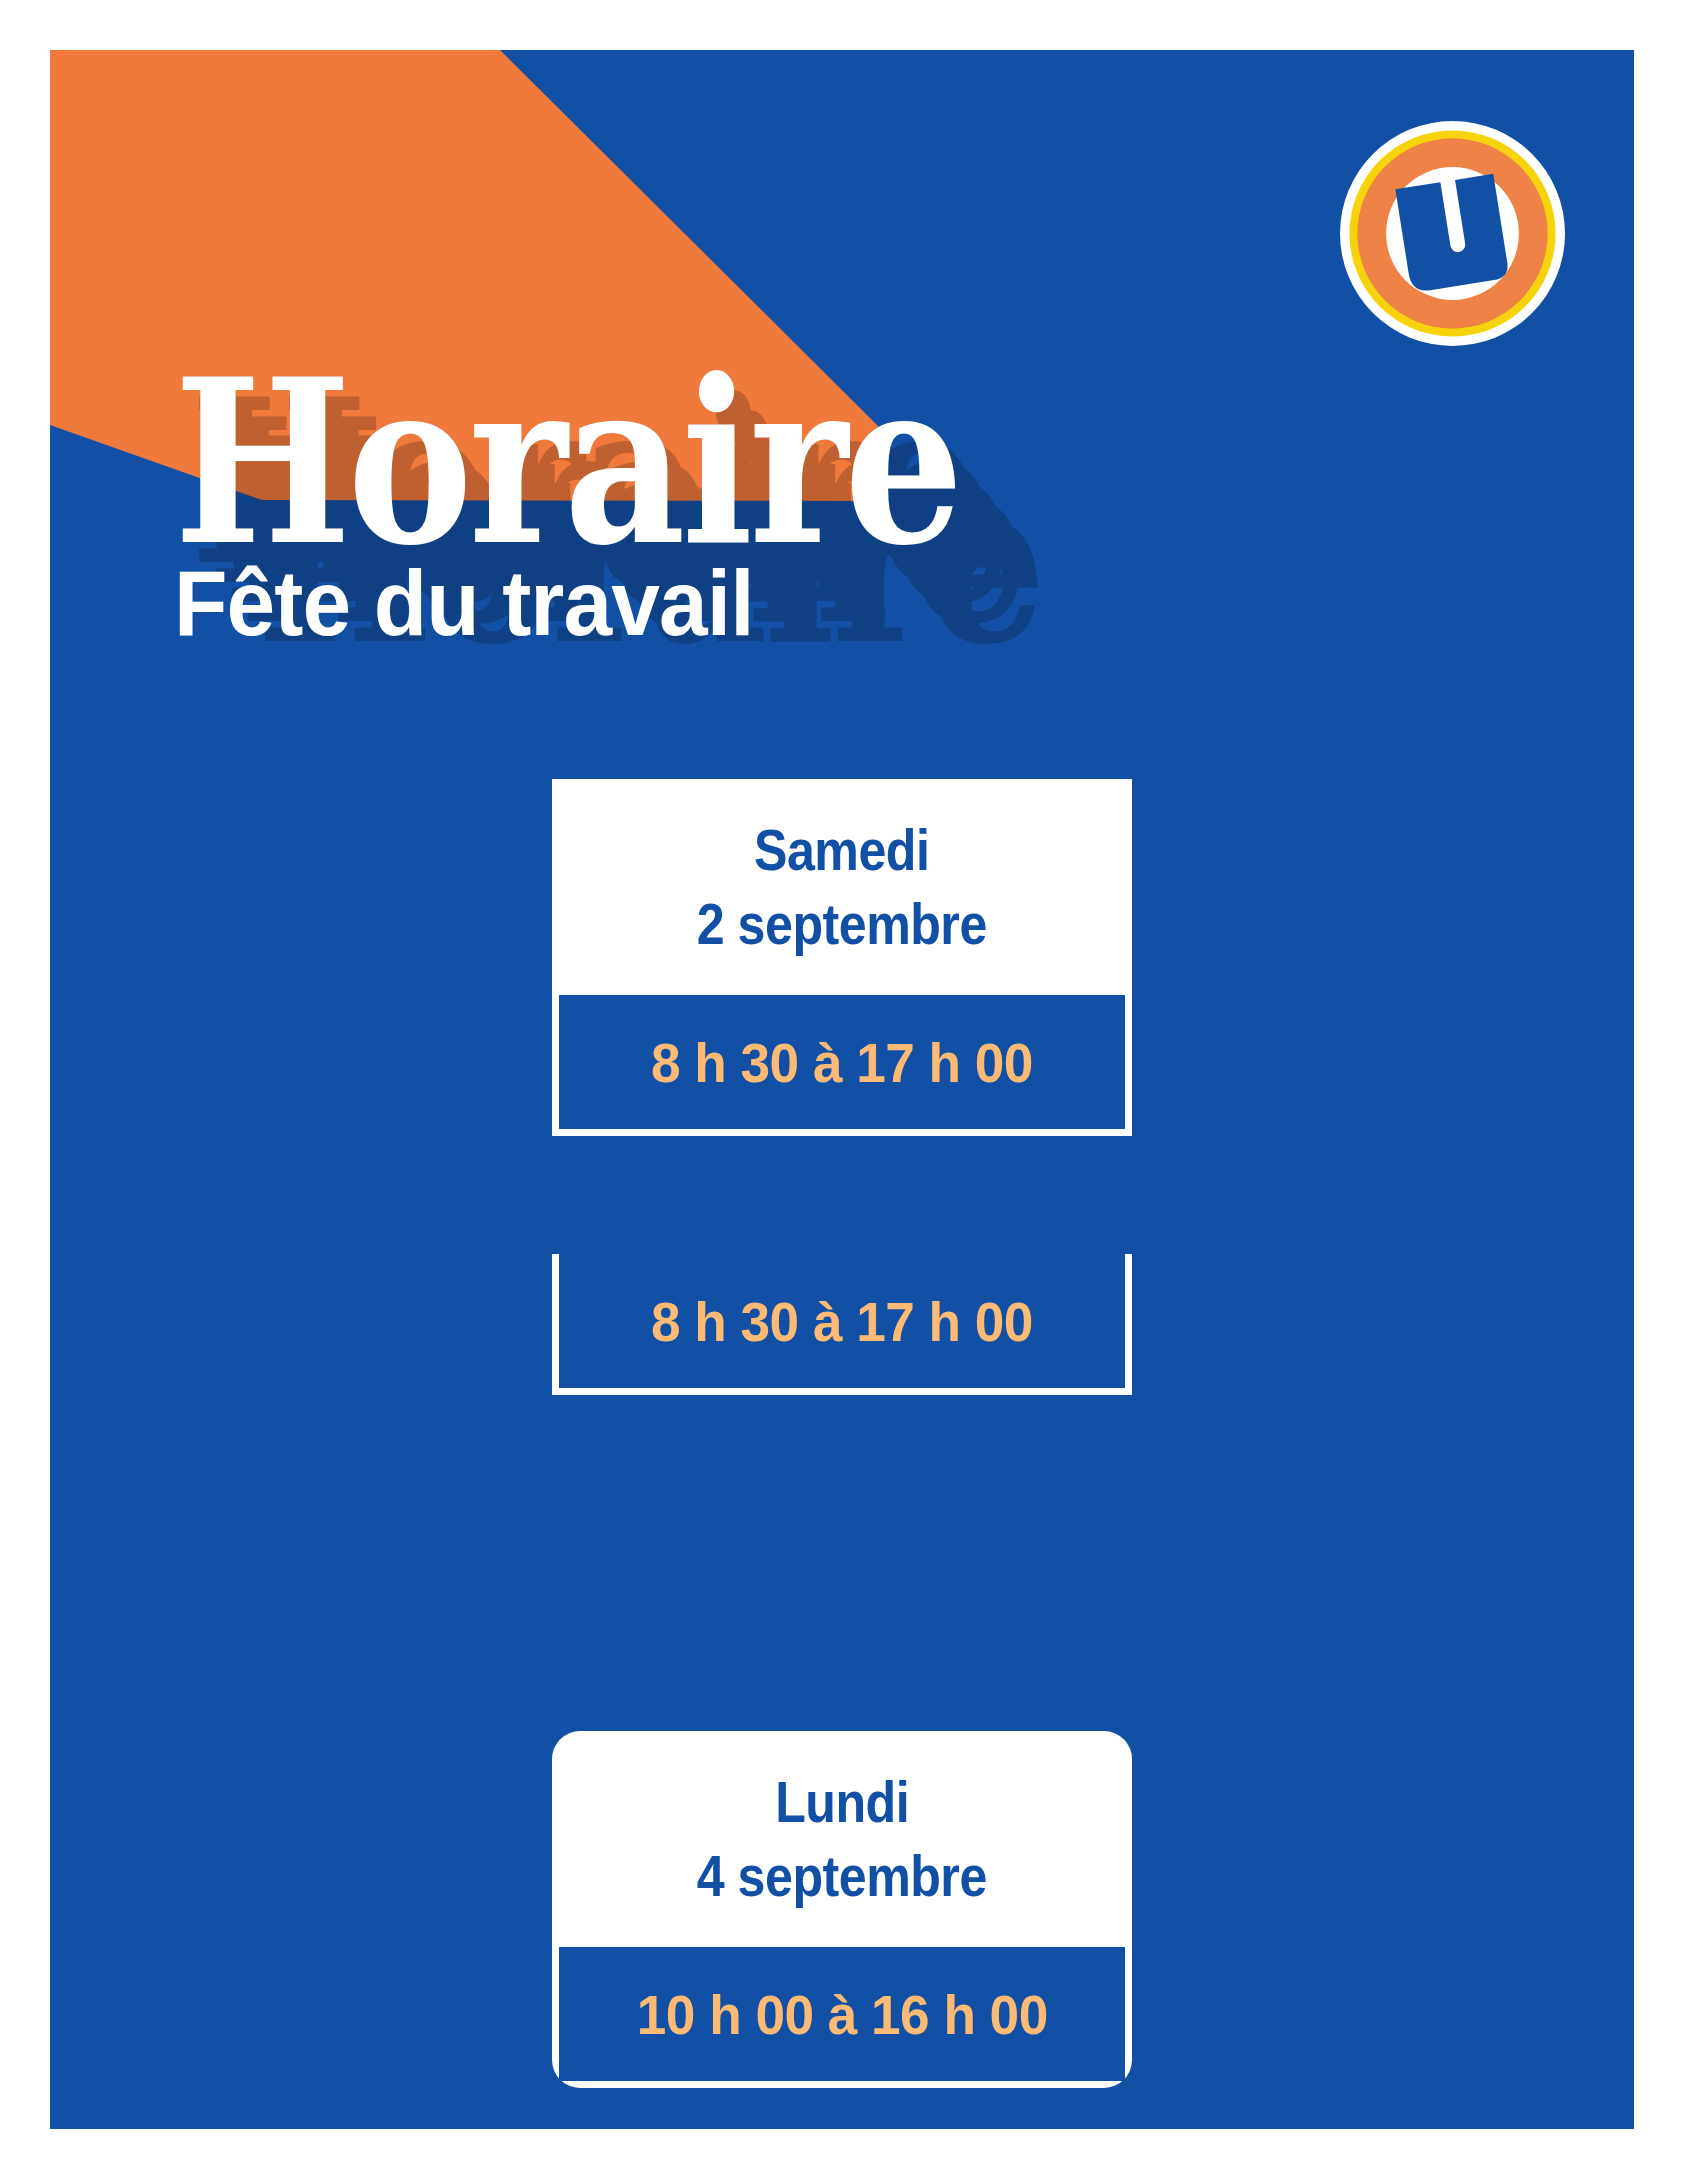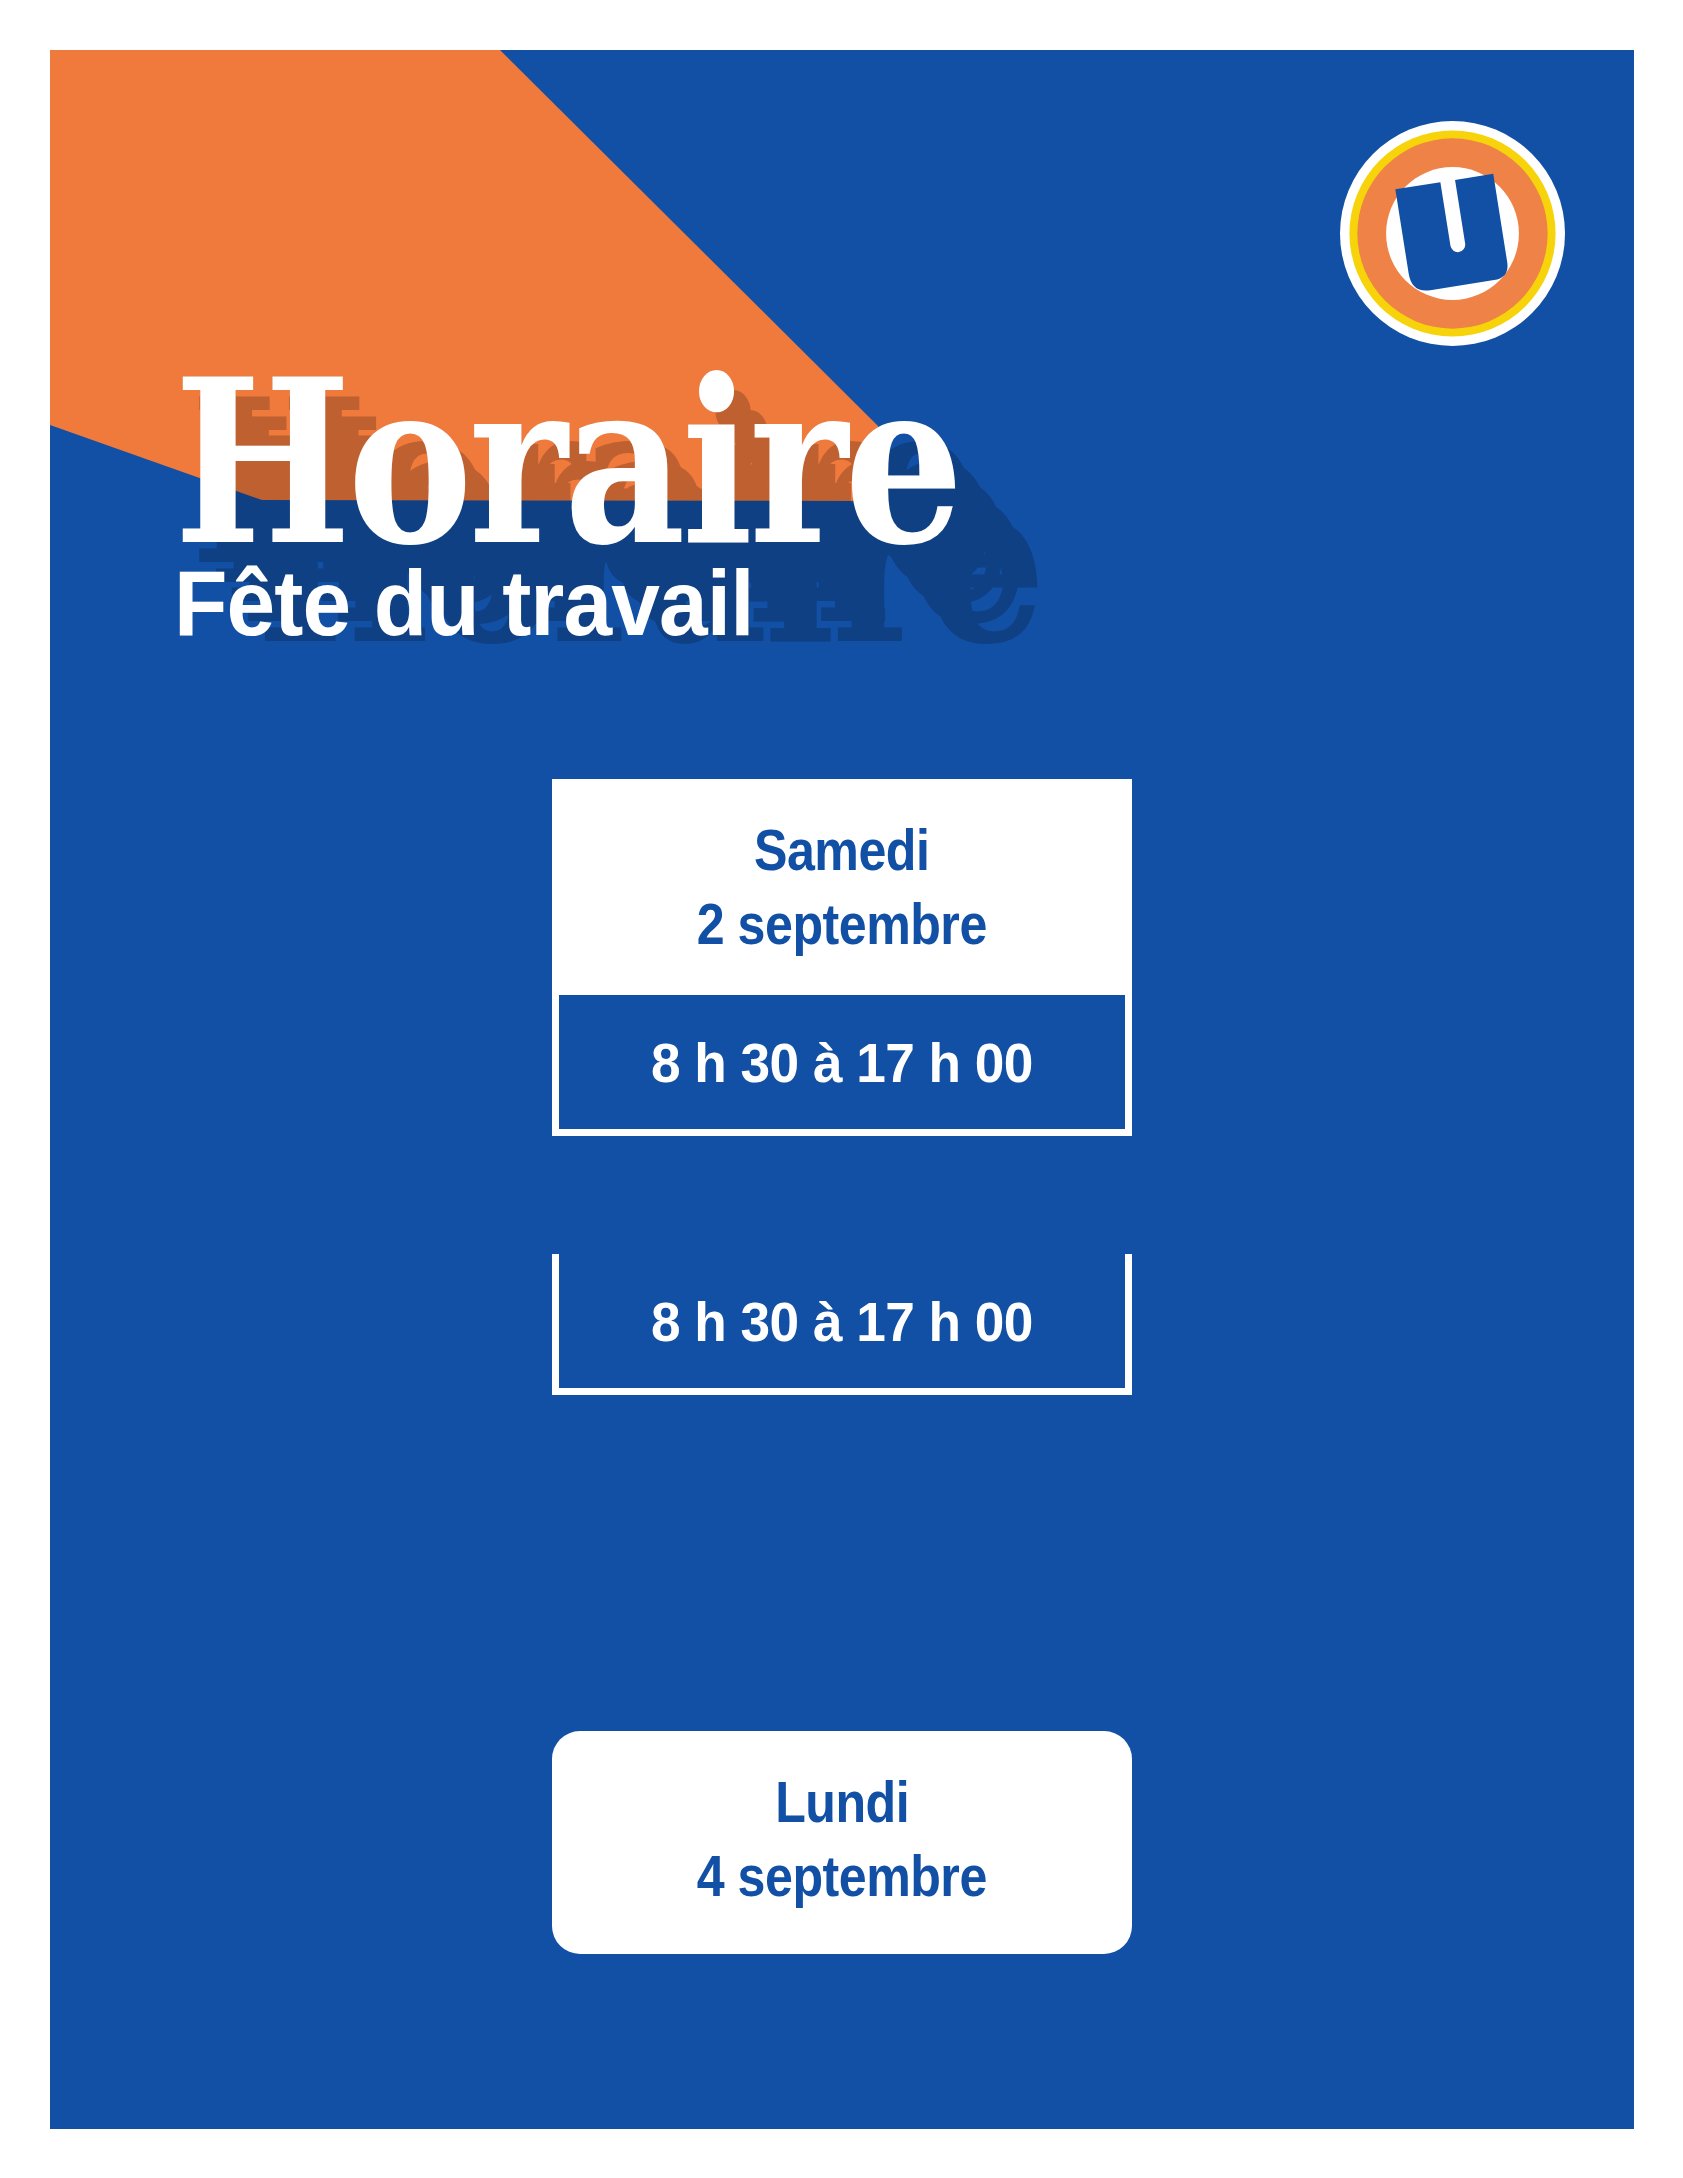--- a/index.html
+++ b/index.html
@@ -90,21 +90,21 @@
   .card-header .line{
     display:inline-block;
     transform:scaleX(0.88);
     transform-origin:50% 50%;
     white-space:nowrap;
   }
   .hours-band{
     height:134px;
     background:var(--blue,#1150A4);
     display:flex;align-items:center;justify-content:center;
-    color:#ffffff;
+    color:#fdba74;
     font-weight:bold;
     font-size:56px;
     letter-spacing:-0.01em;
   }
   .hours-band .line{
     display:inline-block;
     transform:scaleX(0.95);
     transform-origin:50% 50%;
     white-space:nowrap;
   }
@@ -145,16 +145,19 @@
     <div class="hours-band">
       <span class="line">8 h 30 à 17 h 00</span>
     </div>
   </div>
 
   <div class="card card-3">
     <div class="card-header">
       <span class="line">Lundi</span>
       <span class="line">4 septembre</span>
     </div>
+    <div class="hours-band">
+      <span class="line">10 h 00 à 16 h 00</span>
+    </div>
   </div>
 
 </div>
 
 
 </body></html>

